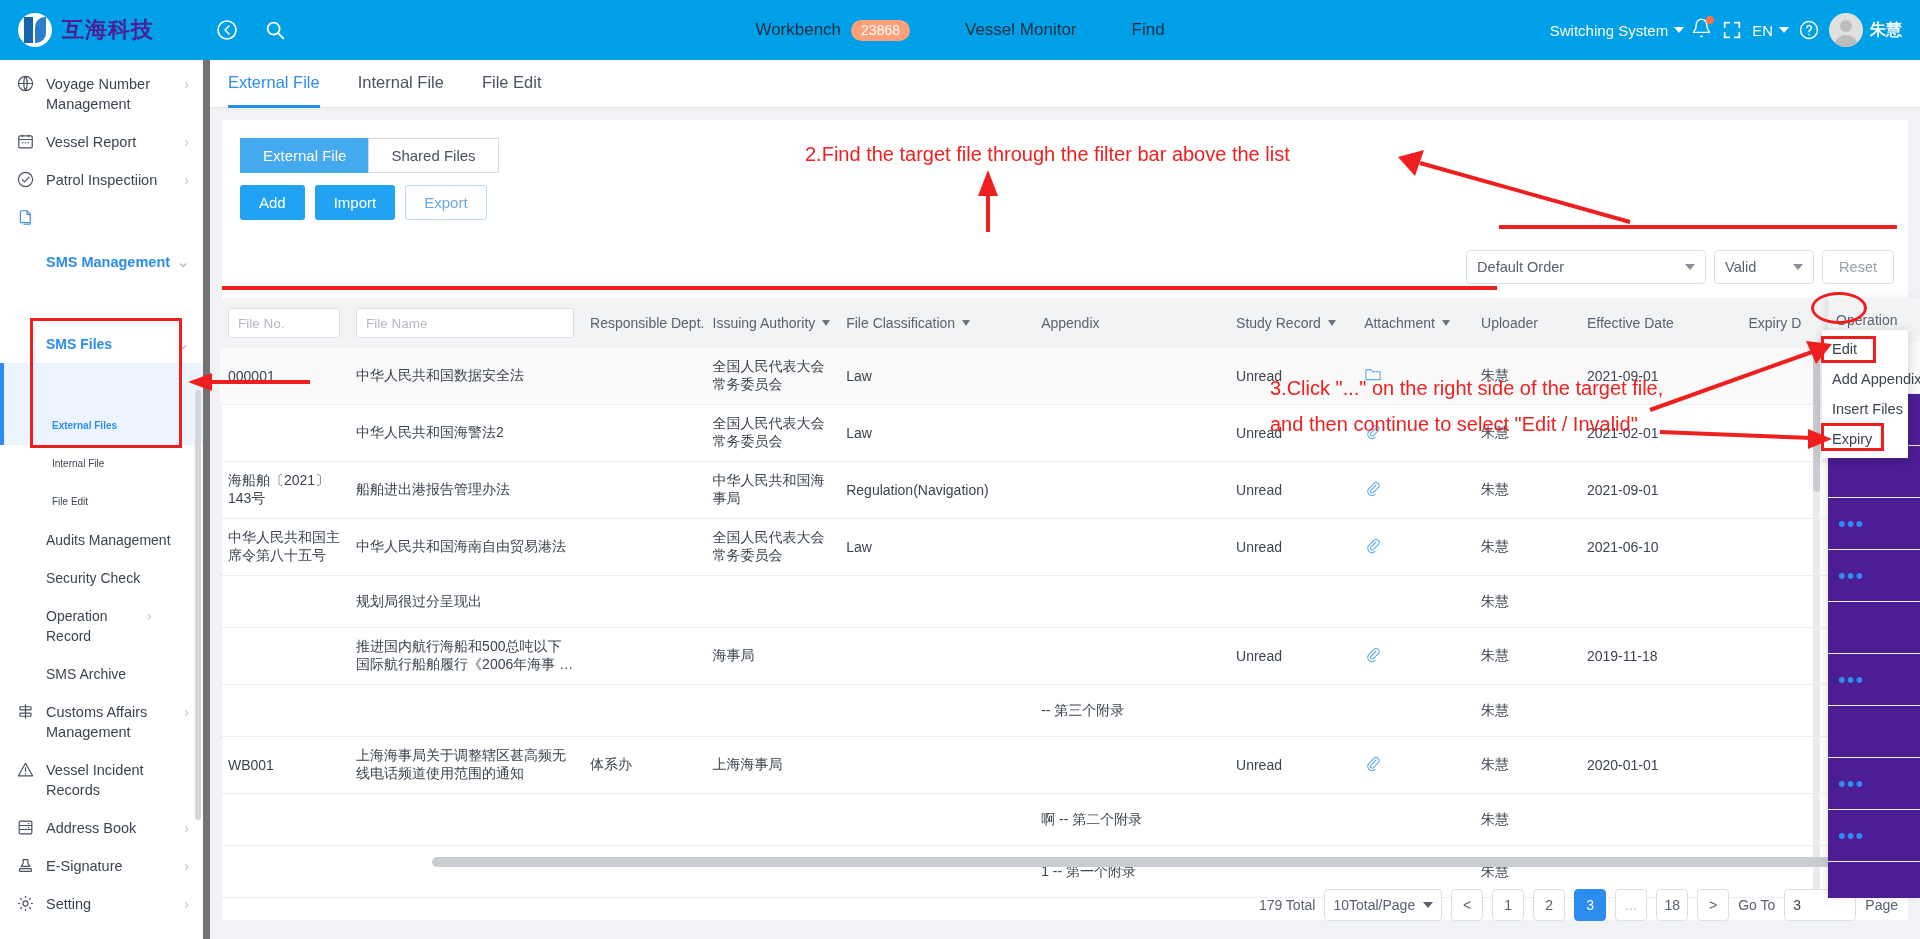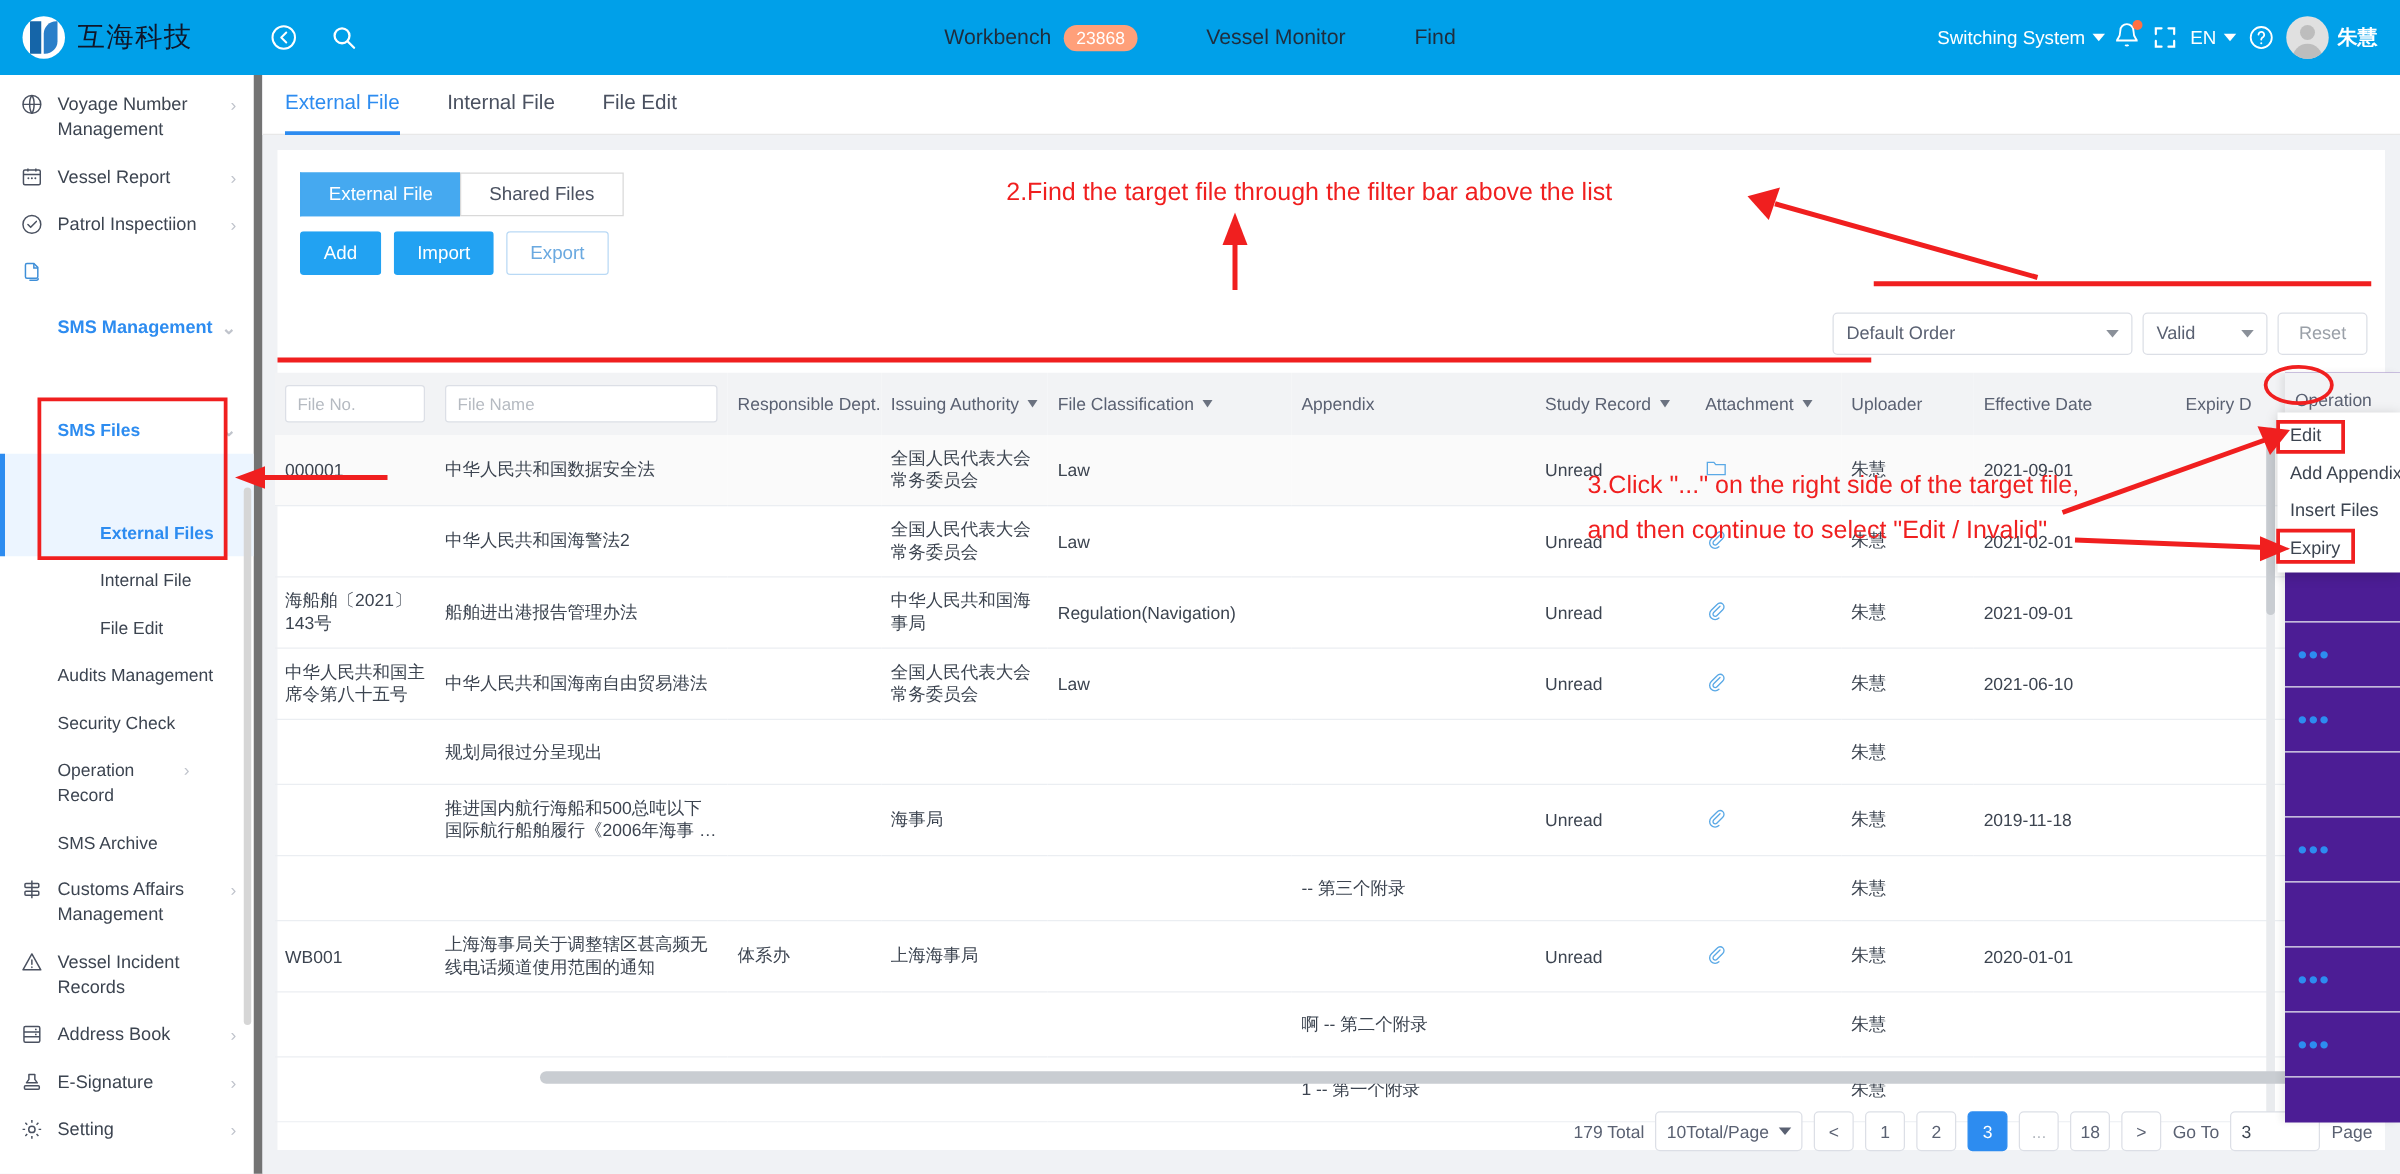--- a/index.html
+++ b/index.html
@@ -30,22 +30,22 @@
   .logo-circle::before {
     content: ""; position: absolute; left: 6px; top: 4px;
     width: 9px; height: 26px; background: #1565a8;
   }
   .logo-circle::after {
     content: ""; position: absolute; left: 17px; top: 4px;
     width: 11px; height: 26px; background: #2a7fc9;
     border-top-left-radius: 10px; border-bottom-right-radius: 10px;
   }
   .brand {
-    font-size: 22px; font-weight: normal; margin-left: 10px;
-    letter-spacing: 1px; color: #0f172a; white-space: nowrap;
+    font-size: 22px; font-weight: bold; margin-left: 10px;
+    letter-spacing: 1px; color: #4c1d95; white-space: nowrap;
   }
   .hdr-icon-btn {
     width: 26px; height: 26px; margin-left: 26px;
     display: flex; align-items: center; justify-content: center;
     cursor: pointer;
   }
   .hdr-icon-btn svg { display: block; }
   .hdr-center {
     position: absolute; left: 0; right: 0; top: 0; height: 60px;
     display: flex; align-items: center; justify-content: center;
@@ -105,21 +105,21 @@
   }
   .side-item .ico {
     width: 22px; min-width: 22px; margin-right: 10px; color: #4a5160;
     display: flex; align-items: center; justify-content: center;
   }
   .side-item .lbl { flex: 1; }
   .side-item .arrow {
     color: #c0c4cc; font-size: 14px; margin-left: 6px; line-height: 20px;
   }
   .side-sub { padding-left: 46px; font-size: 14px; }
-  .side-sub2 { padding-left: 80px; font-size: 14px; }
+  .side-sub2 { padding-left: 52px; font-size: 10px; }
   .active-blue { color: #2d8cf0; font-weight: bold; margin-top: 44px; }
   .sel-row { background: #ecf5ff; }
   .sel-row::before {
     content:""; position:absolute; left:0; top:0; bottom:0; width:4px;
     background:#2d8cf0;
   }
   .side-scrollbar {
     position: absolute; right: 2px; top: 330px; width: 6px; height: 430px;
     background: #d6d6d6; border-radius: 3px;
   }
@@ -240,21 +240,21 @@
     position: absolute; right: 100px; top: 282px; width: 7px; height: 550px;
     background: #e9ebee; border-radius: 4px;
   }
   .vscroll-thumb {
     position: absolute; right: 100px; top: 282px; width: 7px; height: 150px;
     background: #c9cdd2; border-radius: 4px;
   }
 
   
   .opmenu {
-    position: absolute; left: 1822px; top: 330px; width: 98px;
+    position: absolute; left: 1822px; top: 330px; width: 86px;
     background: #fff; box-shadow: 0 2px 10px rgba(0,0,0,.18);
     z-index: 30; padding: 4px 0;
   }
   .opmenu div {
     padding: 7px 10px; font-size: 14.5px; color: #3c4450;
     cursor: pointer; white-space: nowrap;
   }
 
   
   .pager {

